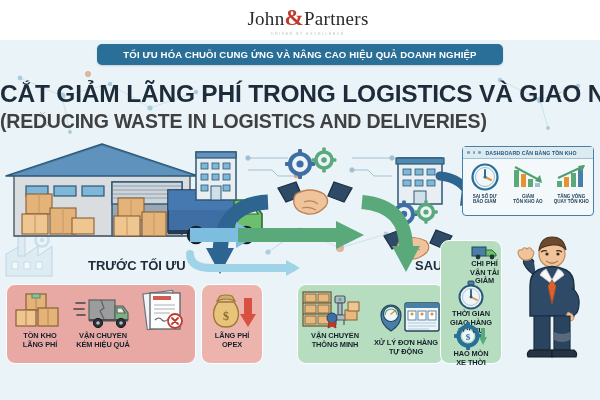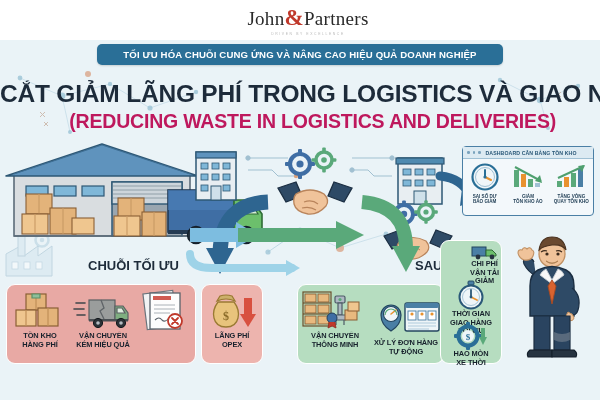--- a/index.html
+++ b/index.html
@@ -29,22 +29,22 @@
     box-shadow:0 1px 2px rgba(0,0,0,.15);
   }
   .banner span { color:#fff; font-size:9.6px; font-weight:bold; letter-spacing:.15px; white-space:nowrap; }
 
   
   .title1 {
     position:absolute; left:0; top:80px; width:600px; text-align:center;
     font-size:24.5px; font-weight:bold; color:#1d2b3a; letter-spacing:-.2px; white-space:nowrap;
   }
   .title2 {
-    position:absolute; left:0; top:110px; width:556px; text-align:right;
-    font-size:19.5px; font-weight:bold; color:#be185d; letter-spacing:-.2px; white-space:nowrap;
+    position:absolute; left:0; top:110px; width:556px; text-align:left;
+    font-size:19.5px; font-weight:bold; color:#404040; letter-spacing:-.2px; white-space:nowrap;
   }
 
   
   .cap { position:absolute; font-size:13px; font-weight:bold; color:#1d2b3a; white-space:nowrap; }
   .cap-before { left:88px; top:258px; }
   .cap-after  { left:415px; top:258px; }
 
   
   .panel-red {
     position:absolute; left:6px; top:284px; width:190px; height:80px;
@@ -408,41 +408,41 @@
           <rect x="24" y="7" width="5" height="18" fill="#4a7fa5"></rect>
           <path d="M4 16 L30 4" stroke="#4fa06f" stroke-width="2" fill="none"></path>
           <path d="M31 3 L24 4 L28 10 Z" fill="#4fa06f"></path>
         </svg>
         <div class="dash-lbl">TĂNG VÒNG
 QUAY TỒN KHO</div>
       </div>
     </div>
   </div>
 
-  <div class="cap cap-before">CHUỖI TỐI ƯU</div>
+  <div class="cap cap-before">TRƯỚC TỐI ƯU</div>
   <div class="cap cap-after">SAU TỐI ƯU</div>
 
   <div class="panel-red"></div>
 
   <div class="item" style="left:10px; top:288px; width:60px;">
     <div class="art" style="height:44px;">
       <svg width="56" height="44">
         <g stroke="#8a5f35" stroke-width="1.2">
           <rect x="14" y="6" width="20" height="16" fill="#e3b37a"></rect>
           <path d="M24 6 V22" stroke="#c08f58"></path>
           <path d="M20 6 h8 v4 h-8 z" fill="#8fbf9a" stroke="#5b8f68"></path>
           <rect x="4" y="22" width="20" height="16" fill="#efc68f"></rect>
           <path d="M14 22 V38" stroke="#c08f58"></path>
           <rect x="26" y="20" width="20" height="18" fill="#e3b37a"></rect>
           <path d="M36 20 V38" stroke="#c08f58"></path>
         </g>
       </svg>
     </div>
     <div class="lbl">TỒN KHO
-HÀNG PHÍ</div>
+LÃNG PHÍ</div>
   </div>
 
   <div class="item" style="left:72px; top:288px; width:62px;">
     <div class="art" style="height:44px;">
       <svg width="60" height="44">
         <g stroke="#5a5f63" stroke-width="1.2">
           <rect x="16" y="12" width="26" height="20" fill="#9a9d9c"></rect>
           <path d="M42 18 L50 18 L55 25 L55 32 L42 32 Z" fill="#7fae80"></path>
           <path d="M44 20 L49 20 L52 25 L44 25 Z" fill="#dfeede"></path>
         </g>

